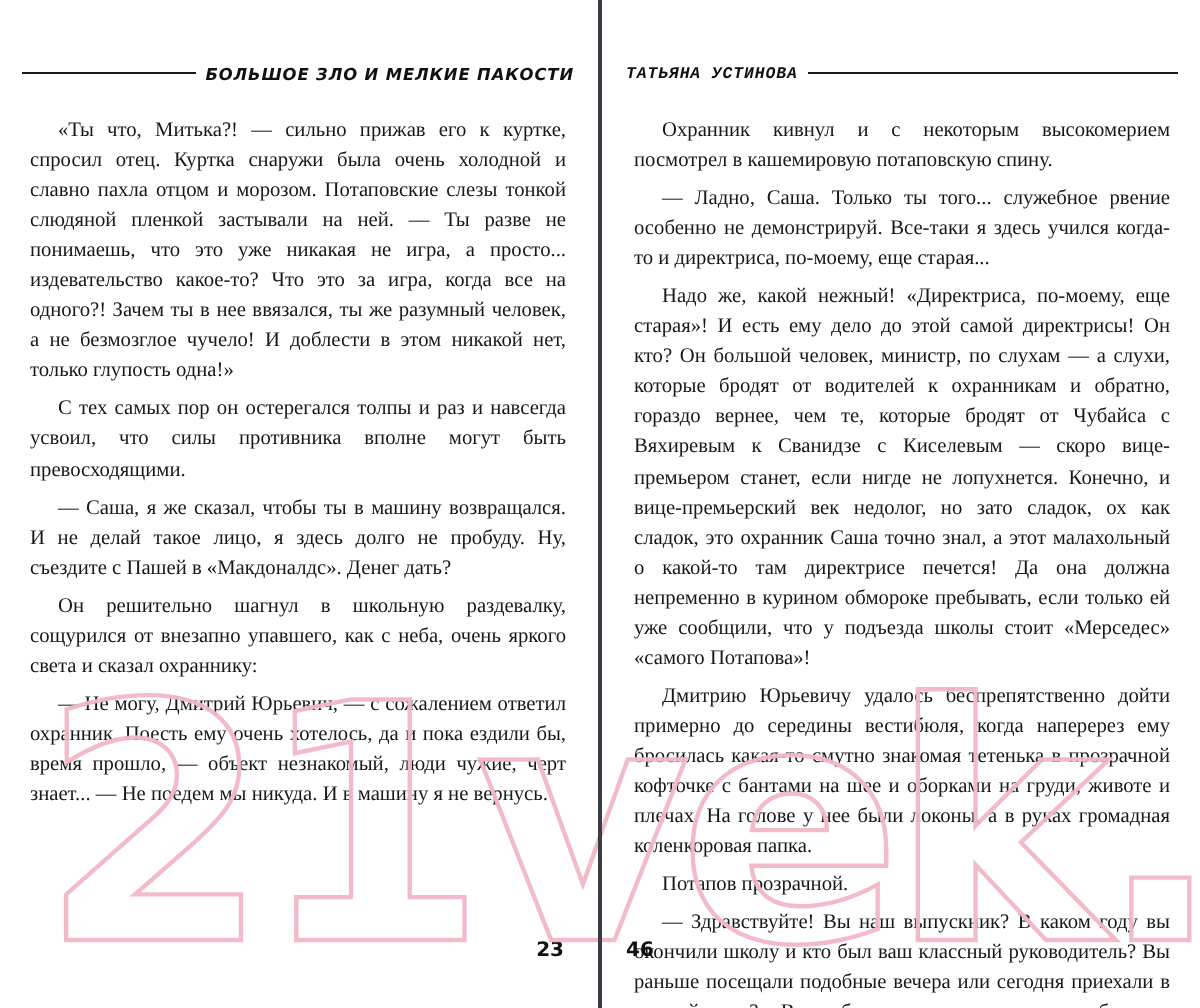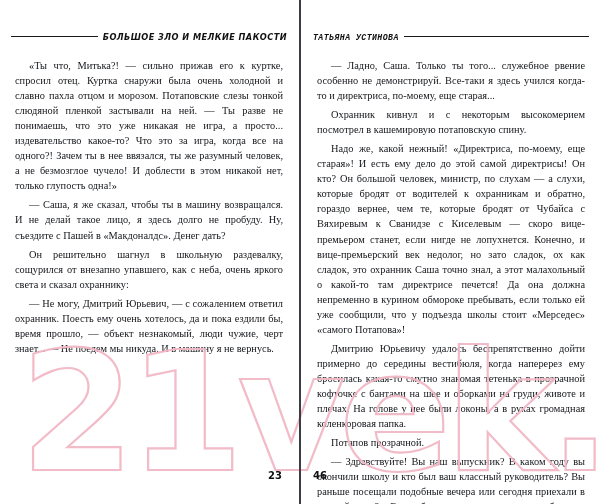--- a/index.html
+++ b/index.html
@@ -120,36 +120,37 @@
 
 <div id="book-spread">
 
   <div class="page page-left">
     <div class="running-head head-left">
       <span class="rule"></span>
       <span class="rh-text">БОЛЬШОЕ ЗЛО И МЕЛКИЕ ПАКОСТИ</span>
     </div>
     <div class="body-text">
       <p>«Ты что, Митька?! — сильно прижав его к куртке, спросил отец. Куртка снаружи была очень холодной и славно пахла отцом и морозом. Потаповские слезы тонкой слюдяной пленкой застывали на ней. — Ты разве не понимаешь, что это уже никакая не игра, а просто... издевательство какое-то? Что это за игра, когда все на одного?! Зачем ты в нее ввязался, ты же разумный человек, а не безмозглое чучело! И доблести в этом никакой нет, только глупость одна!»</p>
+      <p>С тех самых пор он остерегался толпы и раз и навсегда усвоил, что силы противника вполне могут быть превосходящими.</p>
       <p>— Саша, я же сказал, чтобы ты в машину возвращался. И не делай такое лицо, я здесь долго не пробуду. Ну, съездите с Пашей в «Макдоналдс». Денег дать?</p>
       <p>Он решительно шагнул в школьную раздевалку, сощурился от внезапно упавшего, как с неба, очень яркого света и сказал охраннику:</p>
       <p>— Не могу, Дмитрий Юрьевич, — с сожалением ответил охранник. Поесть ему очень хотелось, да и пока ездили бы, время прошло, — объект незнакомый, люди чужие, черт знает... — Не поедем мы никуда. И в машину я не вернусь.</p>
 
     </div>
     <div class="folio folio-left">23</div>
   </div>
 
   <div class="page page-right">
     <div class="running-head head-right">
       <span class="rh-text">ТАТЬЯНА УСТИНОВА</span>
       <span class="rule"></span>
     </div>
     <div class="body-text">
+      <p>Охранник кивнул и с некоторым высокомерием посмотрел в кашемировую потаповскую спину.</p>
       <p>— Ладно, Саша. Только ты того... служебное рвение особенно не демонстрируй. Все-таки я здесь учился когда-то и директриса, по-моему, еще старая...</p>
-      <p>Охранник кивнул и с некоторым высокомерием посмотрел в кашемировую потаповскую спину.</p>
       <p>Надо же, какой нежный! «Директриса, по-моему, еще старая»! И есть ему дело до этой самой директрисы! Он кто? Он большой человек, министр, по слухам — а слухи, которые бродят от водителей к охранникам и обратно, гораздо вернее, чем те, которые бродят от Чубайса с Вяхиревым к Сванидзе с Киселевым — скоро вице-премьером станет, если нигде не лопухнется. Конечно, и вице-премьерский век недолог, но зато сладок, ох как сладок, это охранник Саша точно знал, а этот малахольный о какой-то там директрисе печется! Да она должна непременно в курином обмороке пребывать, если только ей уже сообщили, что у подъезда школы стоит «Мерседес» «самого Потапова»!</p>
       <p>Дмитрию Юрьевичу удалось беспрепятственно дойти примерно до середины вестибюля, когда наперерез ему бросилась какая-то смутно знакомая тетенька в прозрачной кофточке с бантами на шее и оборками на груди, животе и плечах. На голове у нее были локоны, а в руках громадная коленкоровая папка.</p>
       <p>Потапов прозрачной.</p>
       <p>— Здравствуйте! Вы наш выпускник? В каком году вы окончили школу и кто был ваш классный руководитель? Вы раньше посещали подобные вечера или сегодня приехали в первый раз? Вы общаетесь с кем-то из бывших одноклассников или дружбу ни с кем так и не сохранили?</p>
       <p>Безостановочно выстреливая в него вопросами, она одновременно шарила глазами по потаповской физиономии и заглядывала в свою гигантскую папку, как будто черпала вопросы оттуда. Глаза у нее были живые, горячие, черные, и смутное воспоминание в голове у Потапова неожиданно</p>
     </div>
     <div class="folio folio-right">46</div>
   </div>
 
   <div class="spine"></div>

